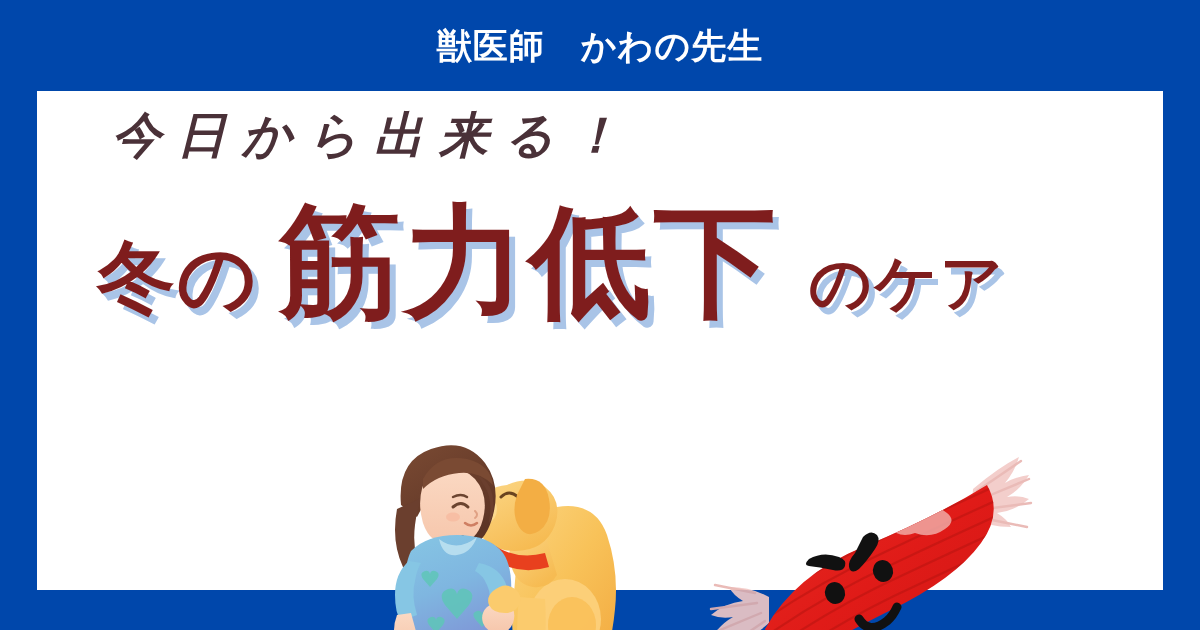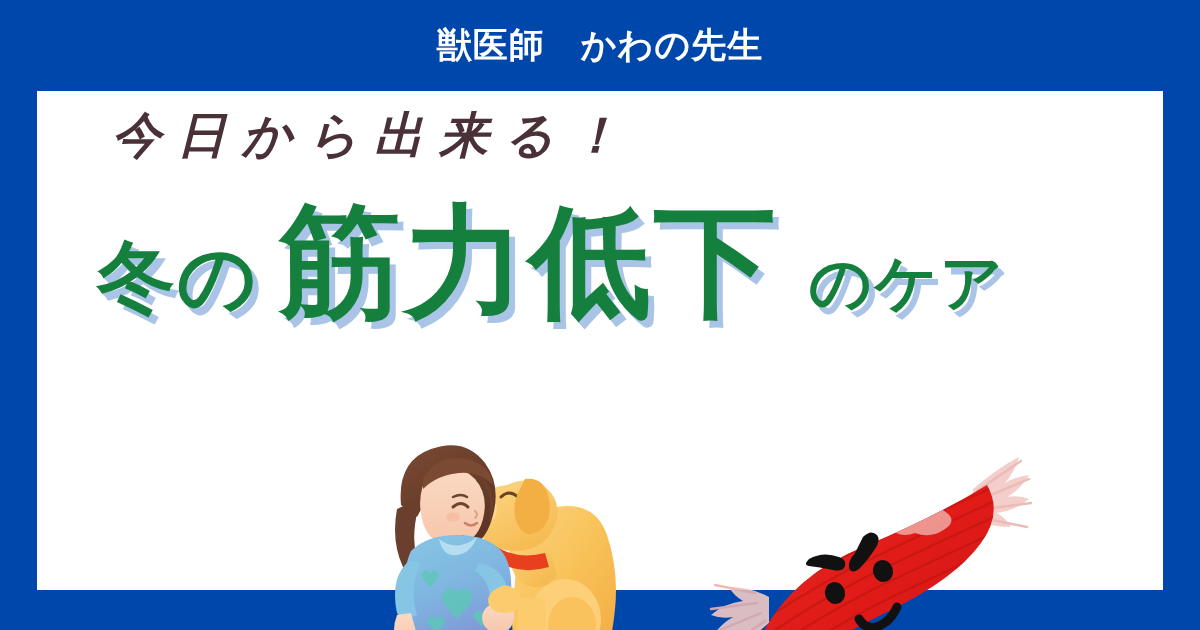--- a/index.html
+++ b/index.html
@@ -22,21 +22,21 @@
     left:0;top:0;width:1200px;height:91px;
     display:flex;align-items:center;justify-content:center;
   }
   .header-title{
     color:#ffffff;
     font-size:35px;
     font-weight:bold;
     letter-spacing:1px;
     white-space:pre;
     line-height:1;
-    font-family:Liberation Serif, serif;
+    font-family:Liberation Sans, sans-serif;
   }
   
   .card{
     position:absolute;
     left:37px;top:91px;
     width:1126px;height:499px;
     background:#ffffff;
   }
   
   .subtitle{
@@ -56,21 +56,21 @@
     position:absolute;
     left:60px;top:110px;
     width:1060px;
     display:flex;
     align-items:baseline;
     justify-content:flex-start;
     white-space:pre;
   }
   .t-seg{
     font-weight:bold;
-    color:#15803d;
+    color:#7f1d1d;
     text-shadow:6px 7px 0 #a9c4e7;
     line-height:1;
     font-family:"DejaVu Sans","Liberation Sans",sans-serif;
   }
   .t-small{ font-size:78px; letter-spacing:2px; }
   .t-big  { font-size:122px; letter-spacing:3px; margin:0 20px; }
   .t-tail { font-size:62px; letter-spacing:2px; margin-left:10px; }
 
   
   .art-girl{ position:absolute; left:330px; top:348px; width:300px; height:242px; }

